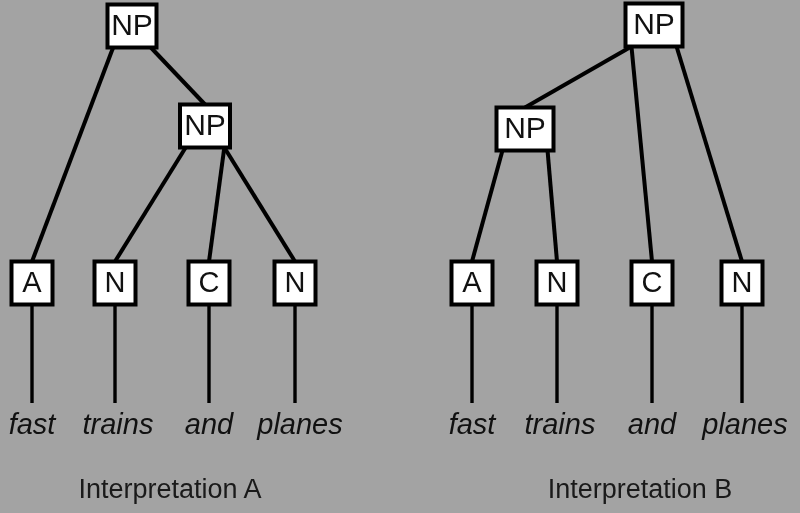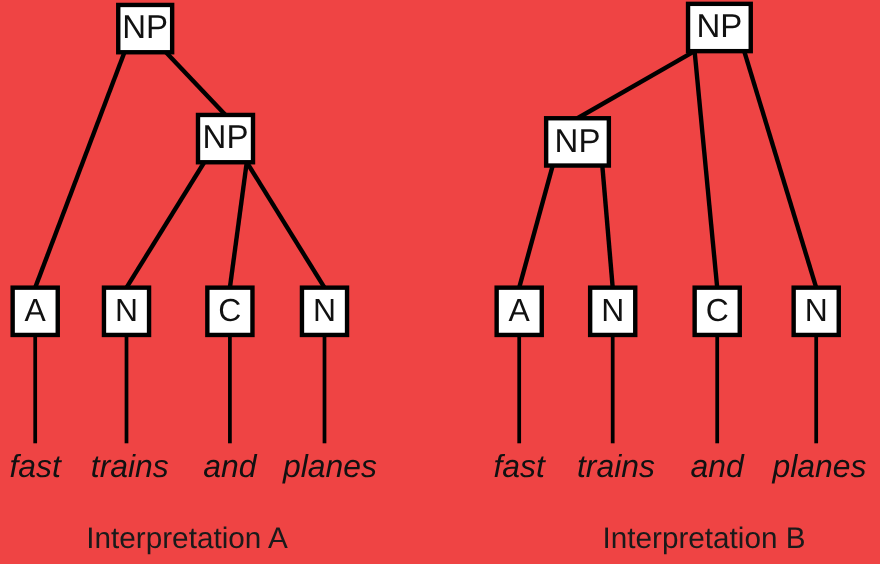--- a/index.html
+++ b/index.html
@@ -10,21 +10,21 @@
   body {
     width: 800px;
     height: 513px;
     font-family: "Liberation Sans", sans-serif;
     overflow: hidden;
   }
   #figure {
     position: relative;
     width: 800px;
     height: 513px;
-    background: #ef4444;
+    background: #a3a3a3;
   }
   svg#tree-canvas {
     position: absolute;
     left: 0;
     top: 0;
     width: 800px;
     height: 513px;
     display: block;
   }
   .edge {

